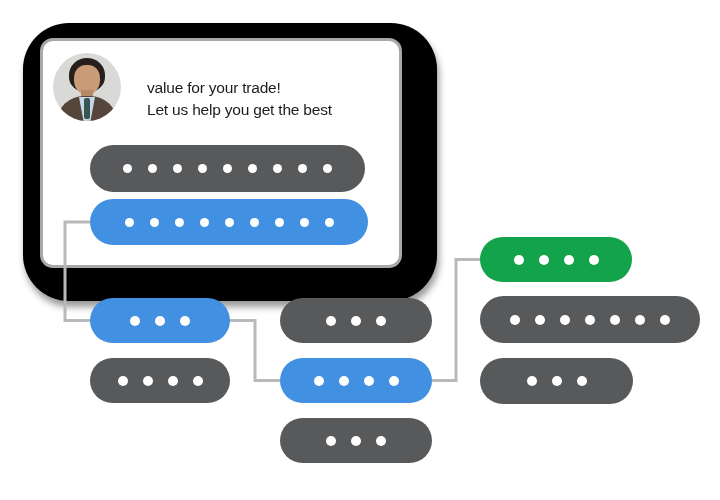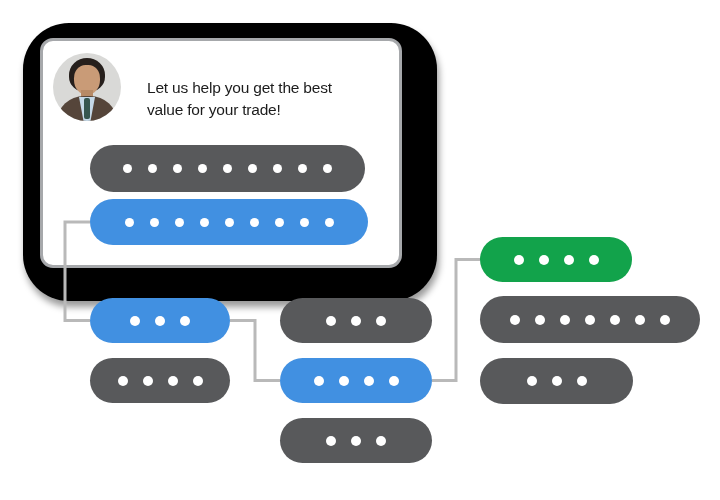--- a/index.html
+++ b/index.html
@@ -78,22 +78,22 @@
   <div class="avatar" title="male-support-agent-portrait">
     <span class="av-hair"></span>
     <span class="av-face"></span>
     <span class="av-neck"></span>
     <span class="av-jacket"></span>
     <span class="av-shirt"></span>
     <span class="av-tie"></span>
   </div>
 
   <div class="msg-text">
+    <div>value for your trade!</div>
     <div>Let us help you get the best</div>
-    <div>value for your trade!</div>
   </div>
 
   <div class="pill chat gray bubble-agent">
       <span class="dot"></span>
       <span class="dot"></span>
       <span class="dot"></span>
       <span class="dot"></span>
       <span class="dot"></span>
       <span class="dot"></span>
       <span class="dot"></span>

